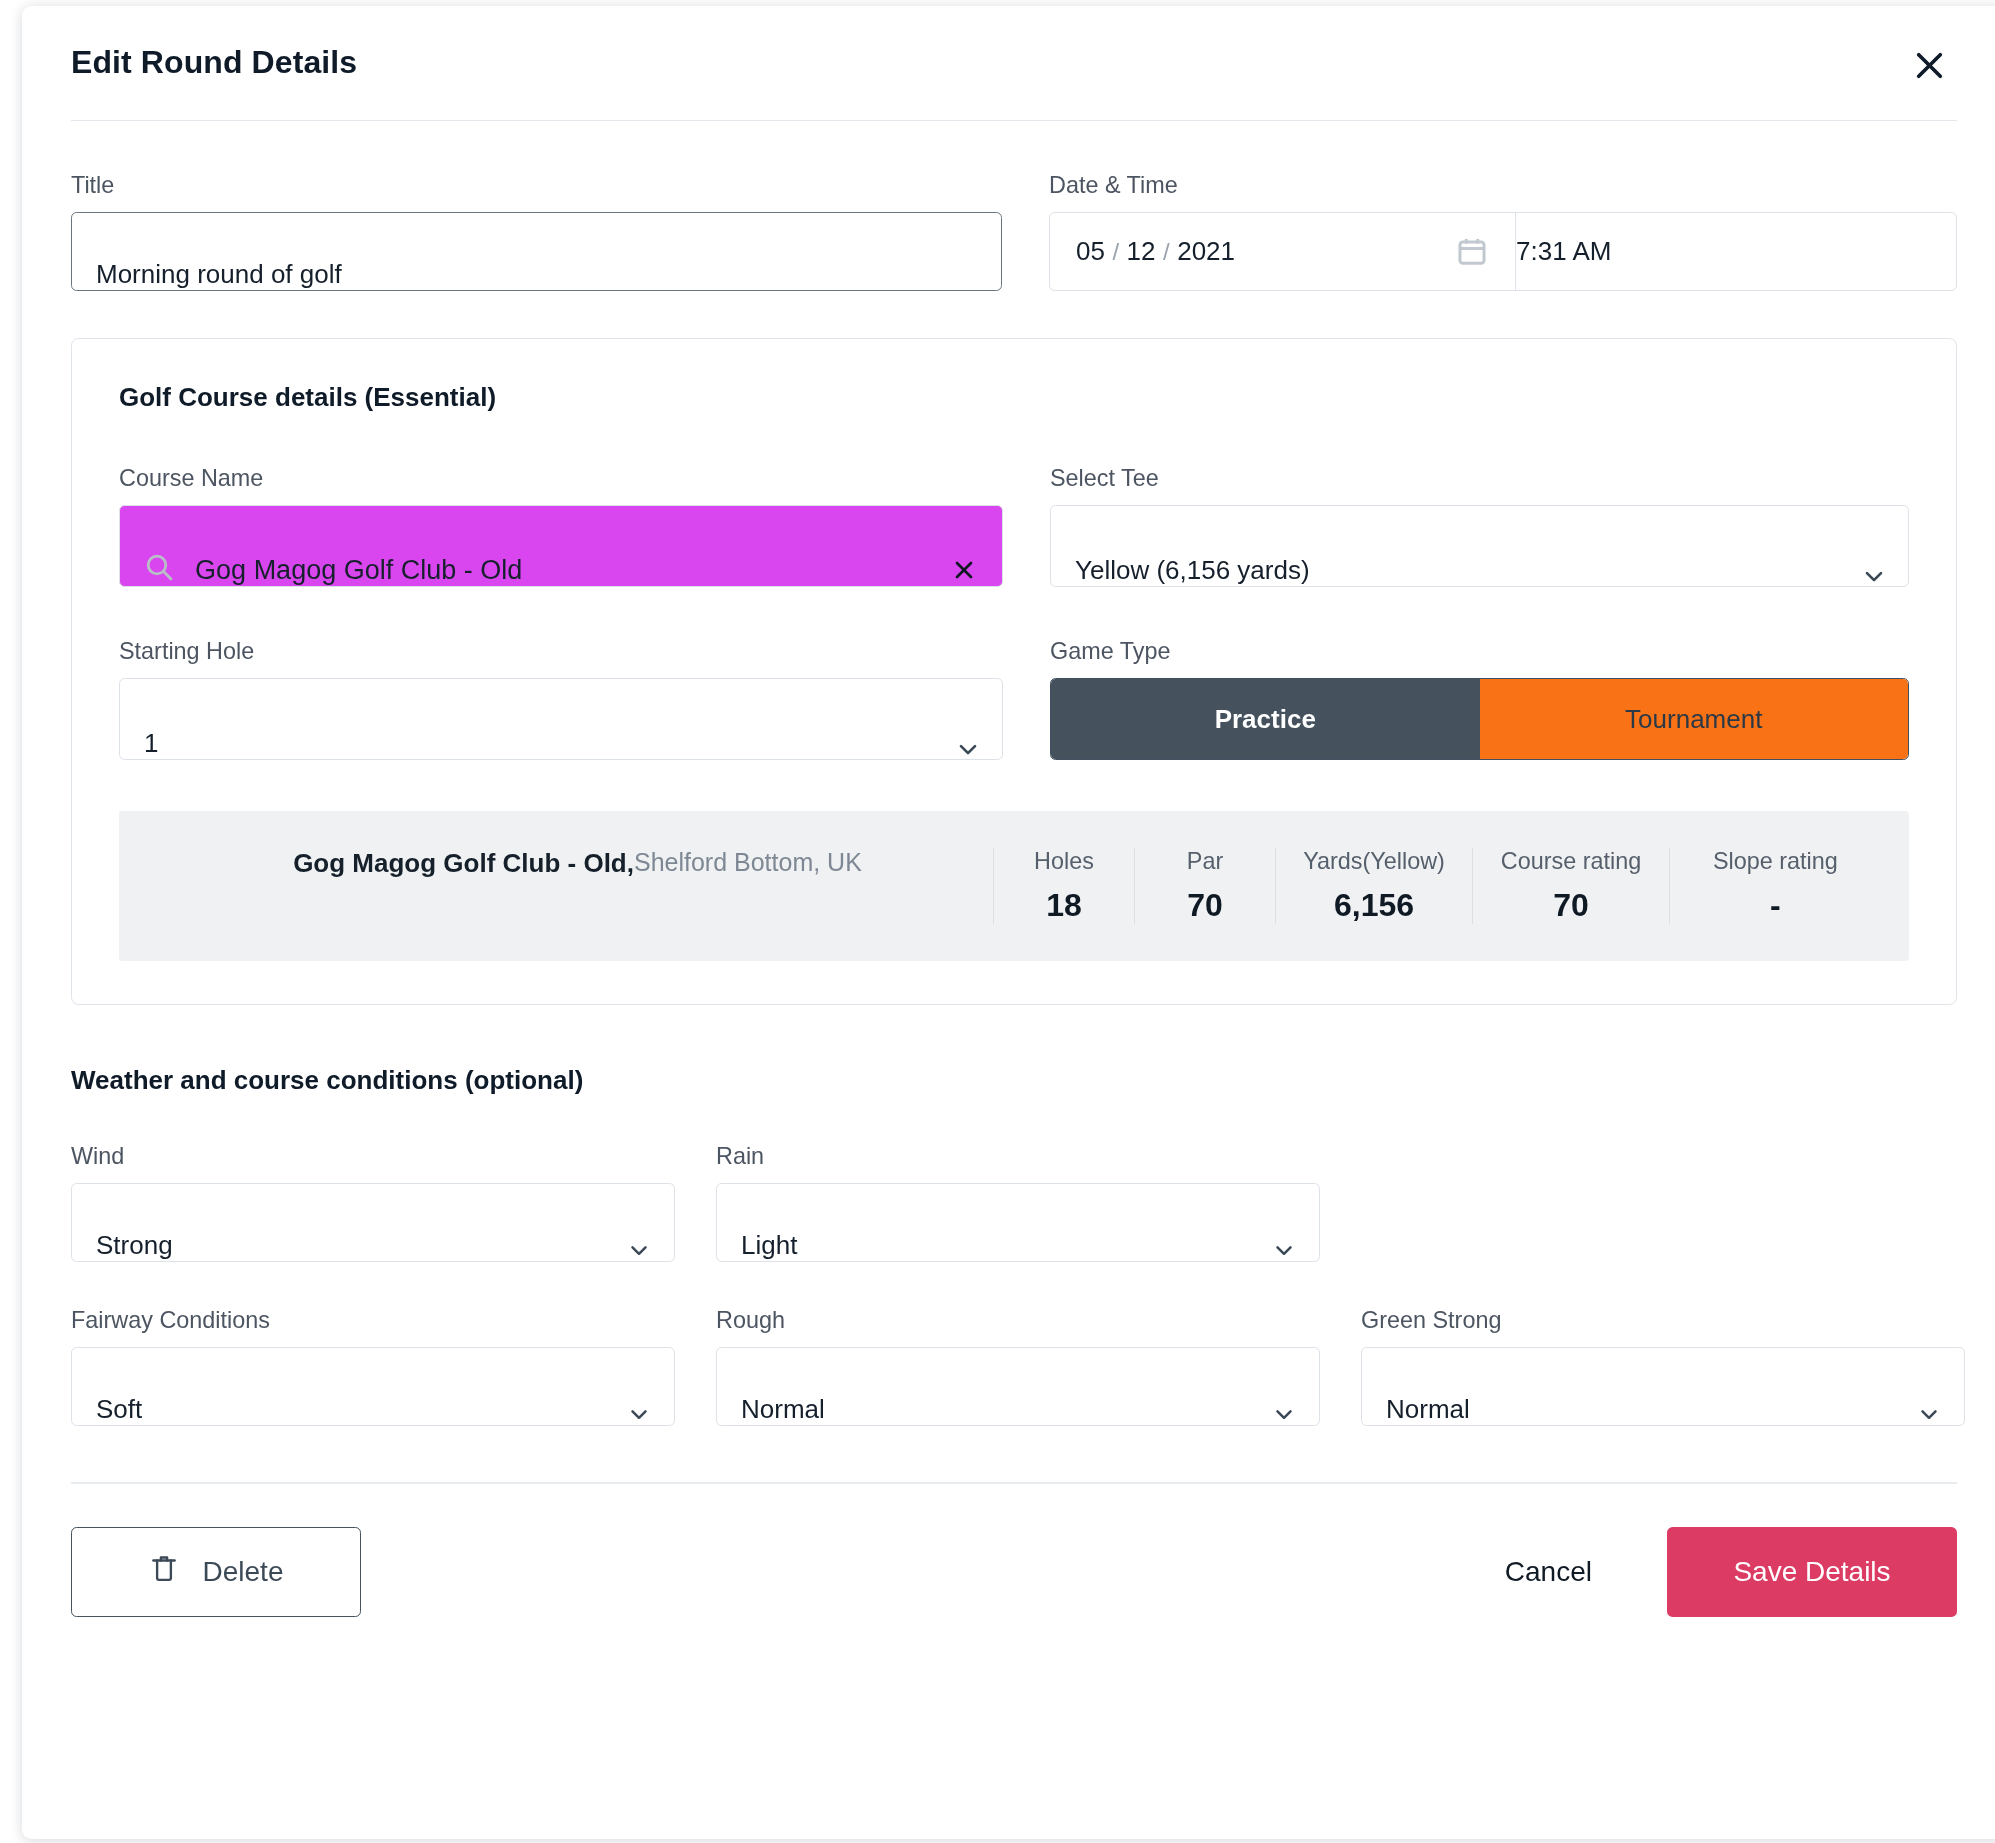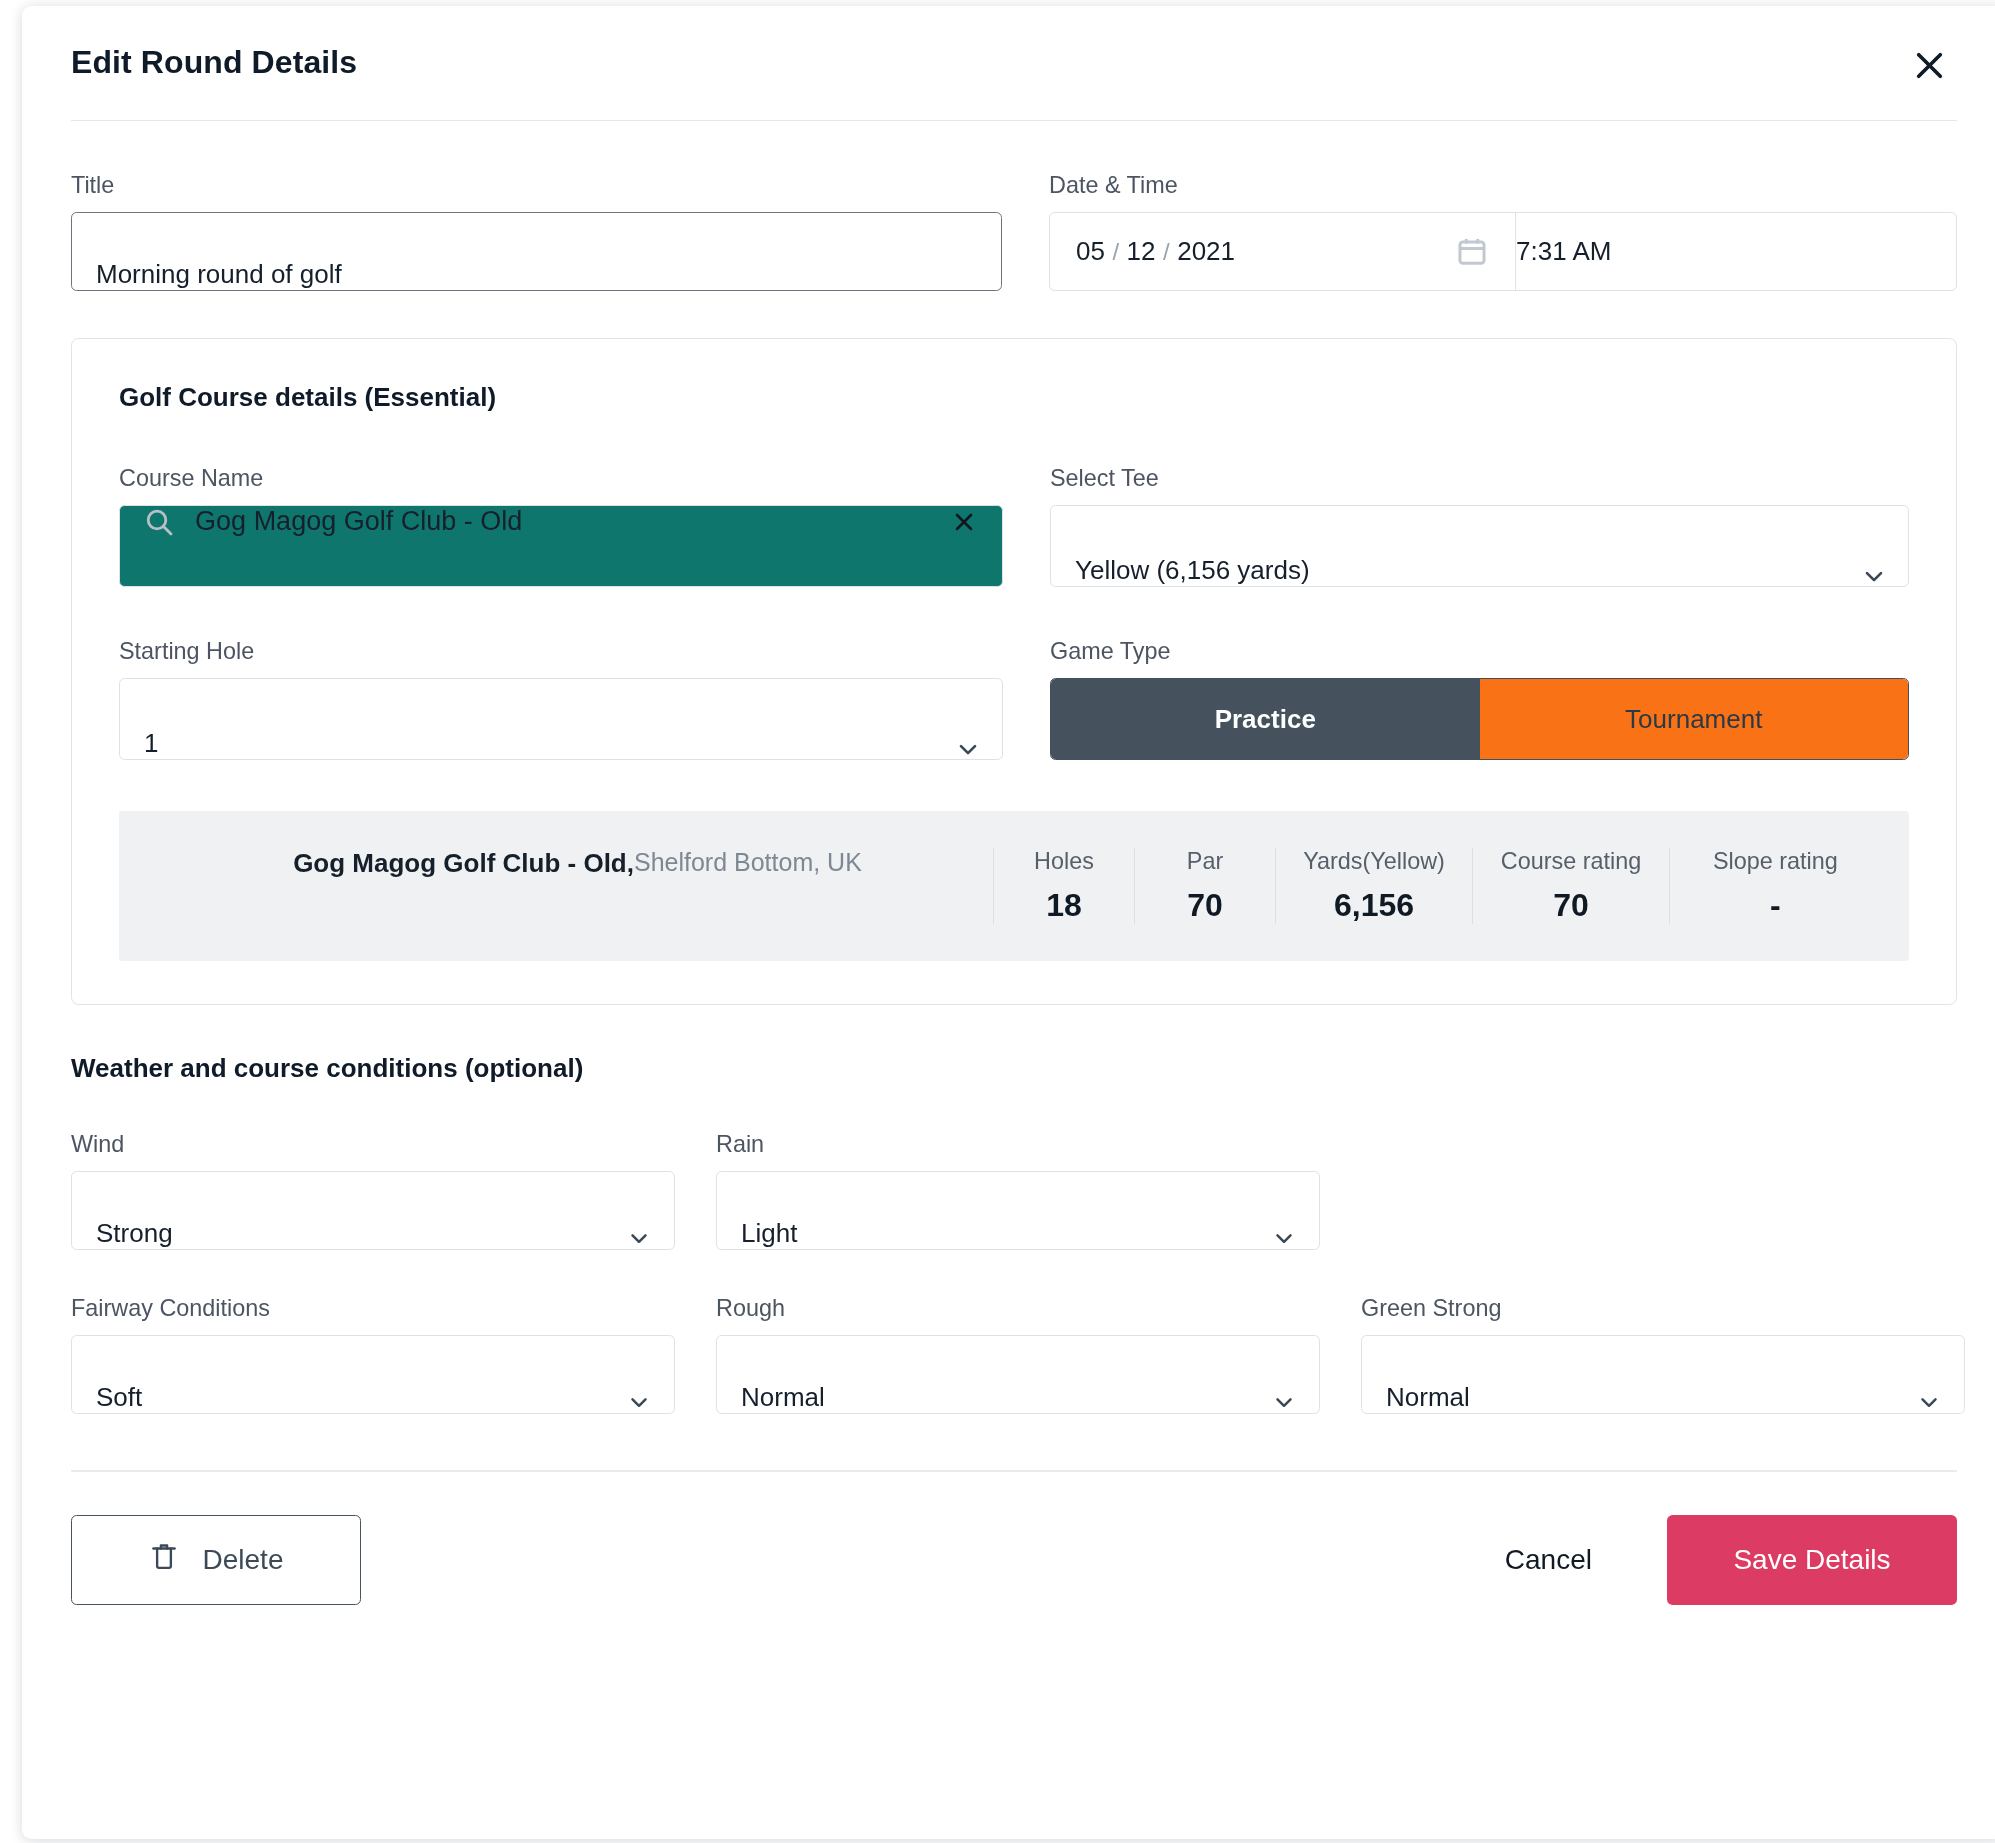--- a/index.html
+++ b/index.html
@@ -140,23 +140,23 @@
   }
   .card-row + .card-row { margin-top: 51px; }
   .cc-left { width: 884px; }
   .cc-right { flex: 1; }
 
   .search-input {
     height: 82px;
     border: 1.4px solid #dde2e8;
     border-radius: 5.6px;
     display: flex;
-    align-items: flex-start;
+    align-items: flex-end;
     padding: 0 22.5px 0 22.5px;
-    background: #0f766e;
+    background: #d946ef;
   }
   .search-input .val {
     font-size: 27px;
     color: #16202c;
     margin-left: 20.6px;
   }
   .clear-x {
     margin-left: auto;
     cursor: pointer;
     display: flex; align-items: center; justify-content: center;
@@ -233,21 +233,21 @@
     color: #101a24;
   }
   .sm-stat.wide { min-width: 197px; }
   .sm-stat.last { padding-right: 9.4px; }
 
   
   .weather-heading {
     font-size: 26px;
     font-weight: bold;
     color: #0f1b29;
-    margin-top: 48px;
+    margin-top: 60px;
     margin-bottom: 47px;
   }
   .w-grid {
     display: grid;
     grid-template-columns: 604px 604px 604px;
     column-gap: 41px;
     row-gap: 45px;
   }
   .w-cell.empty { visibility: hidden; }
 

